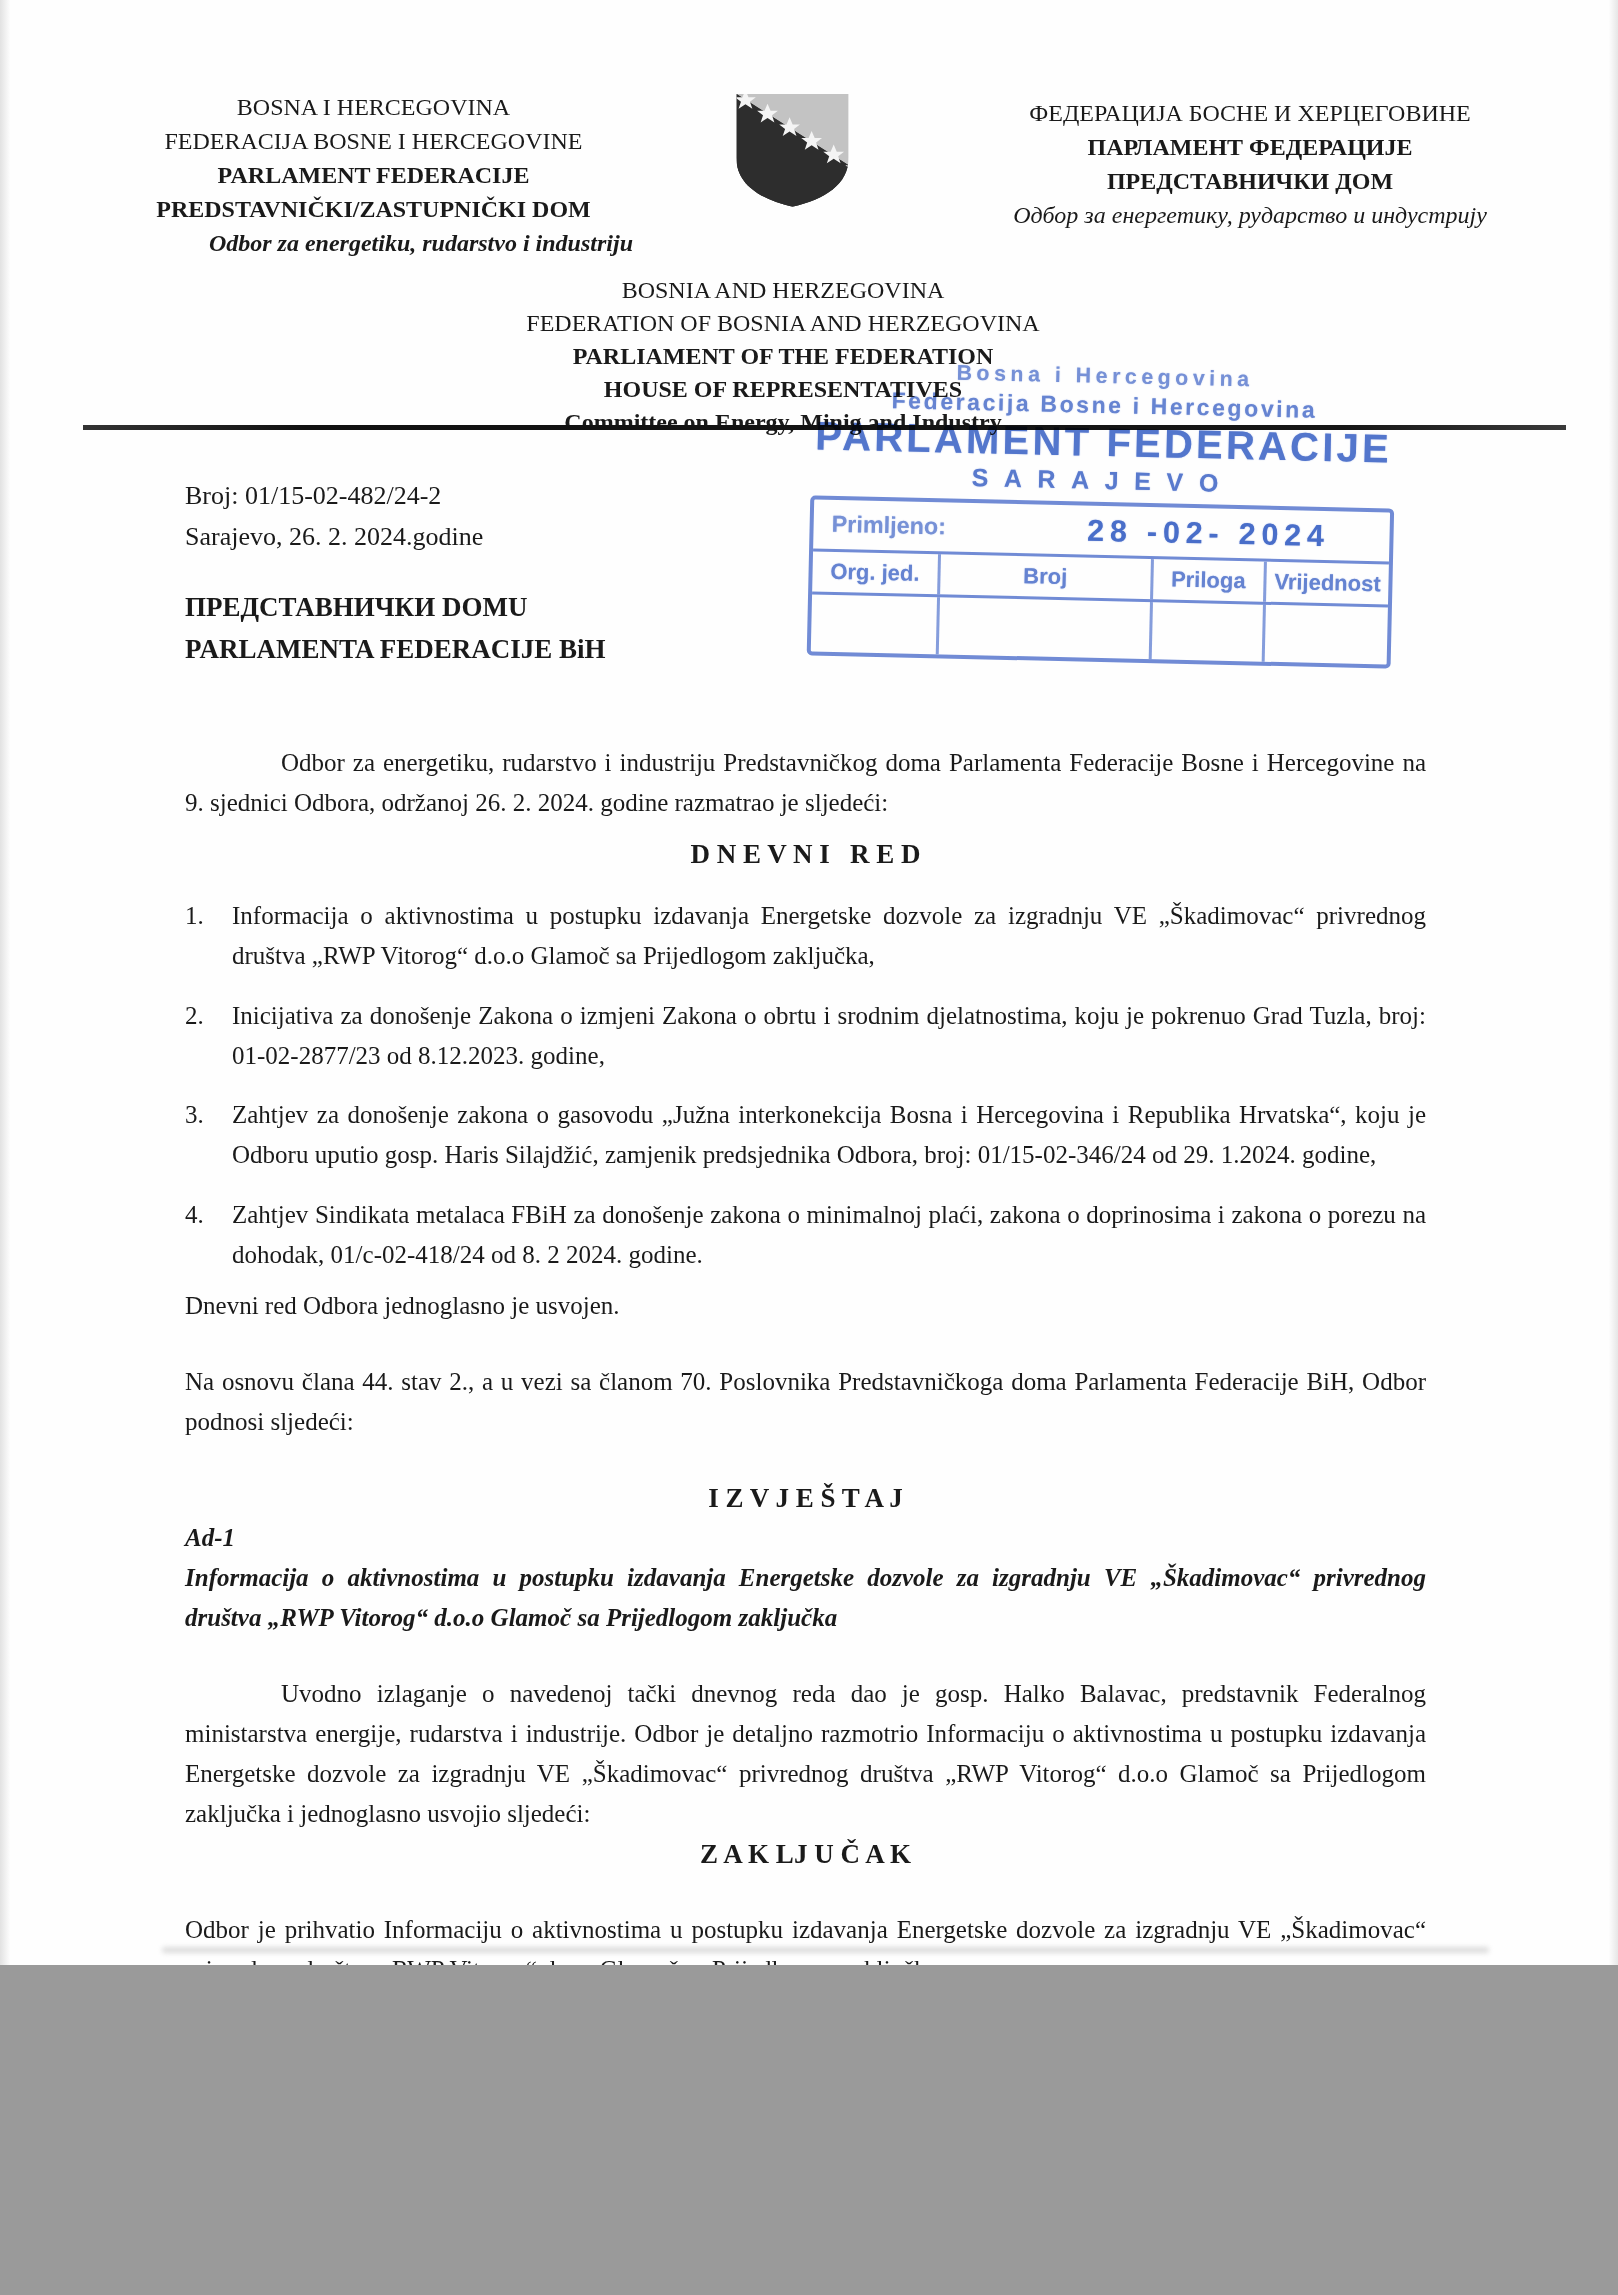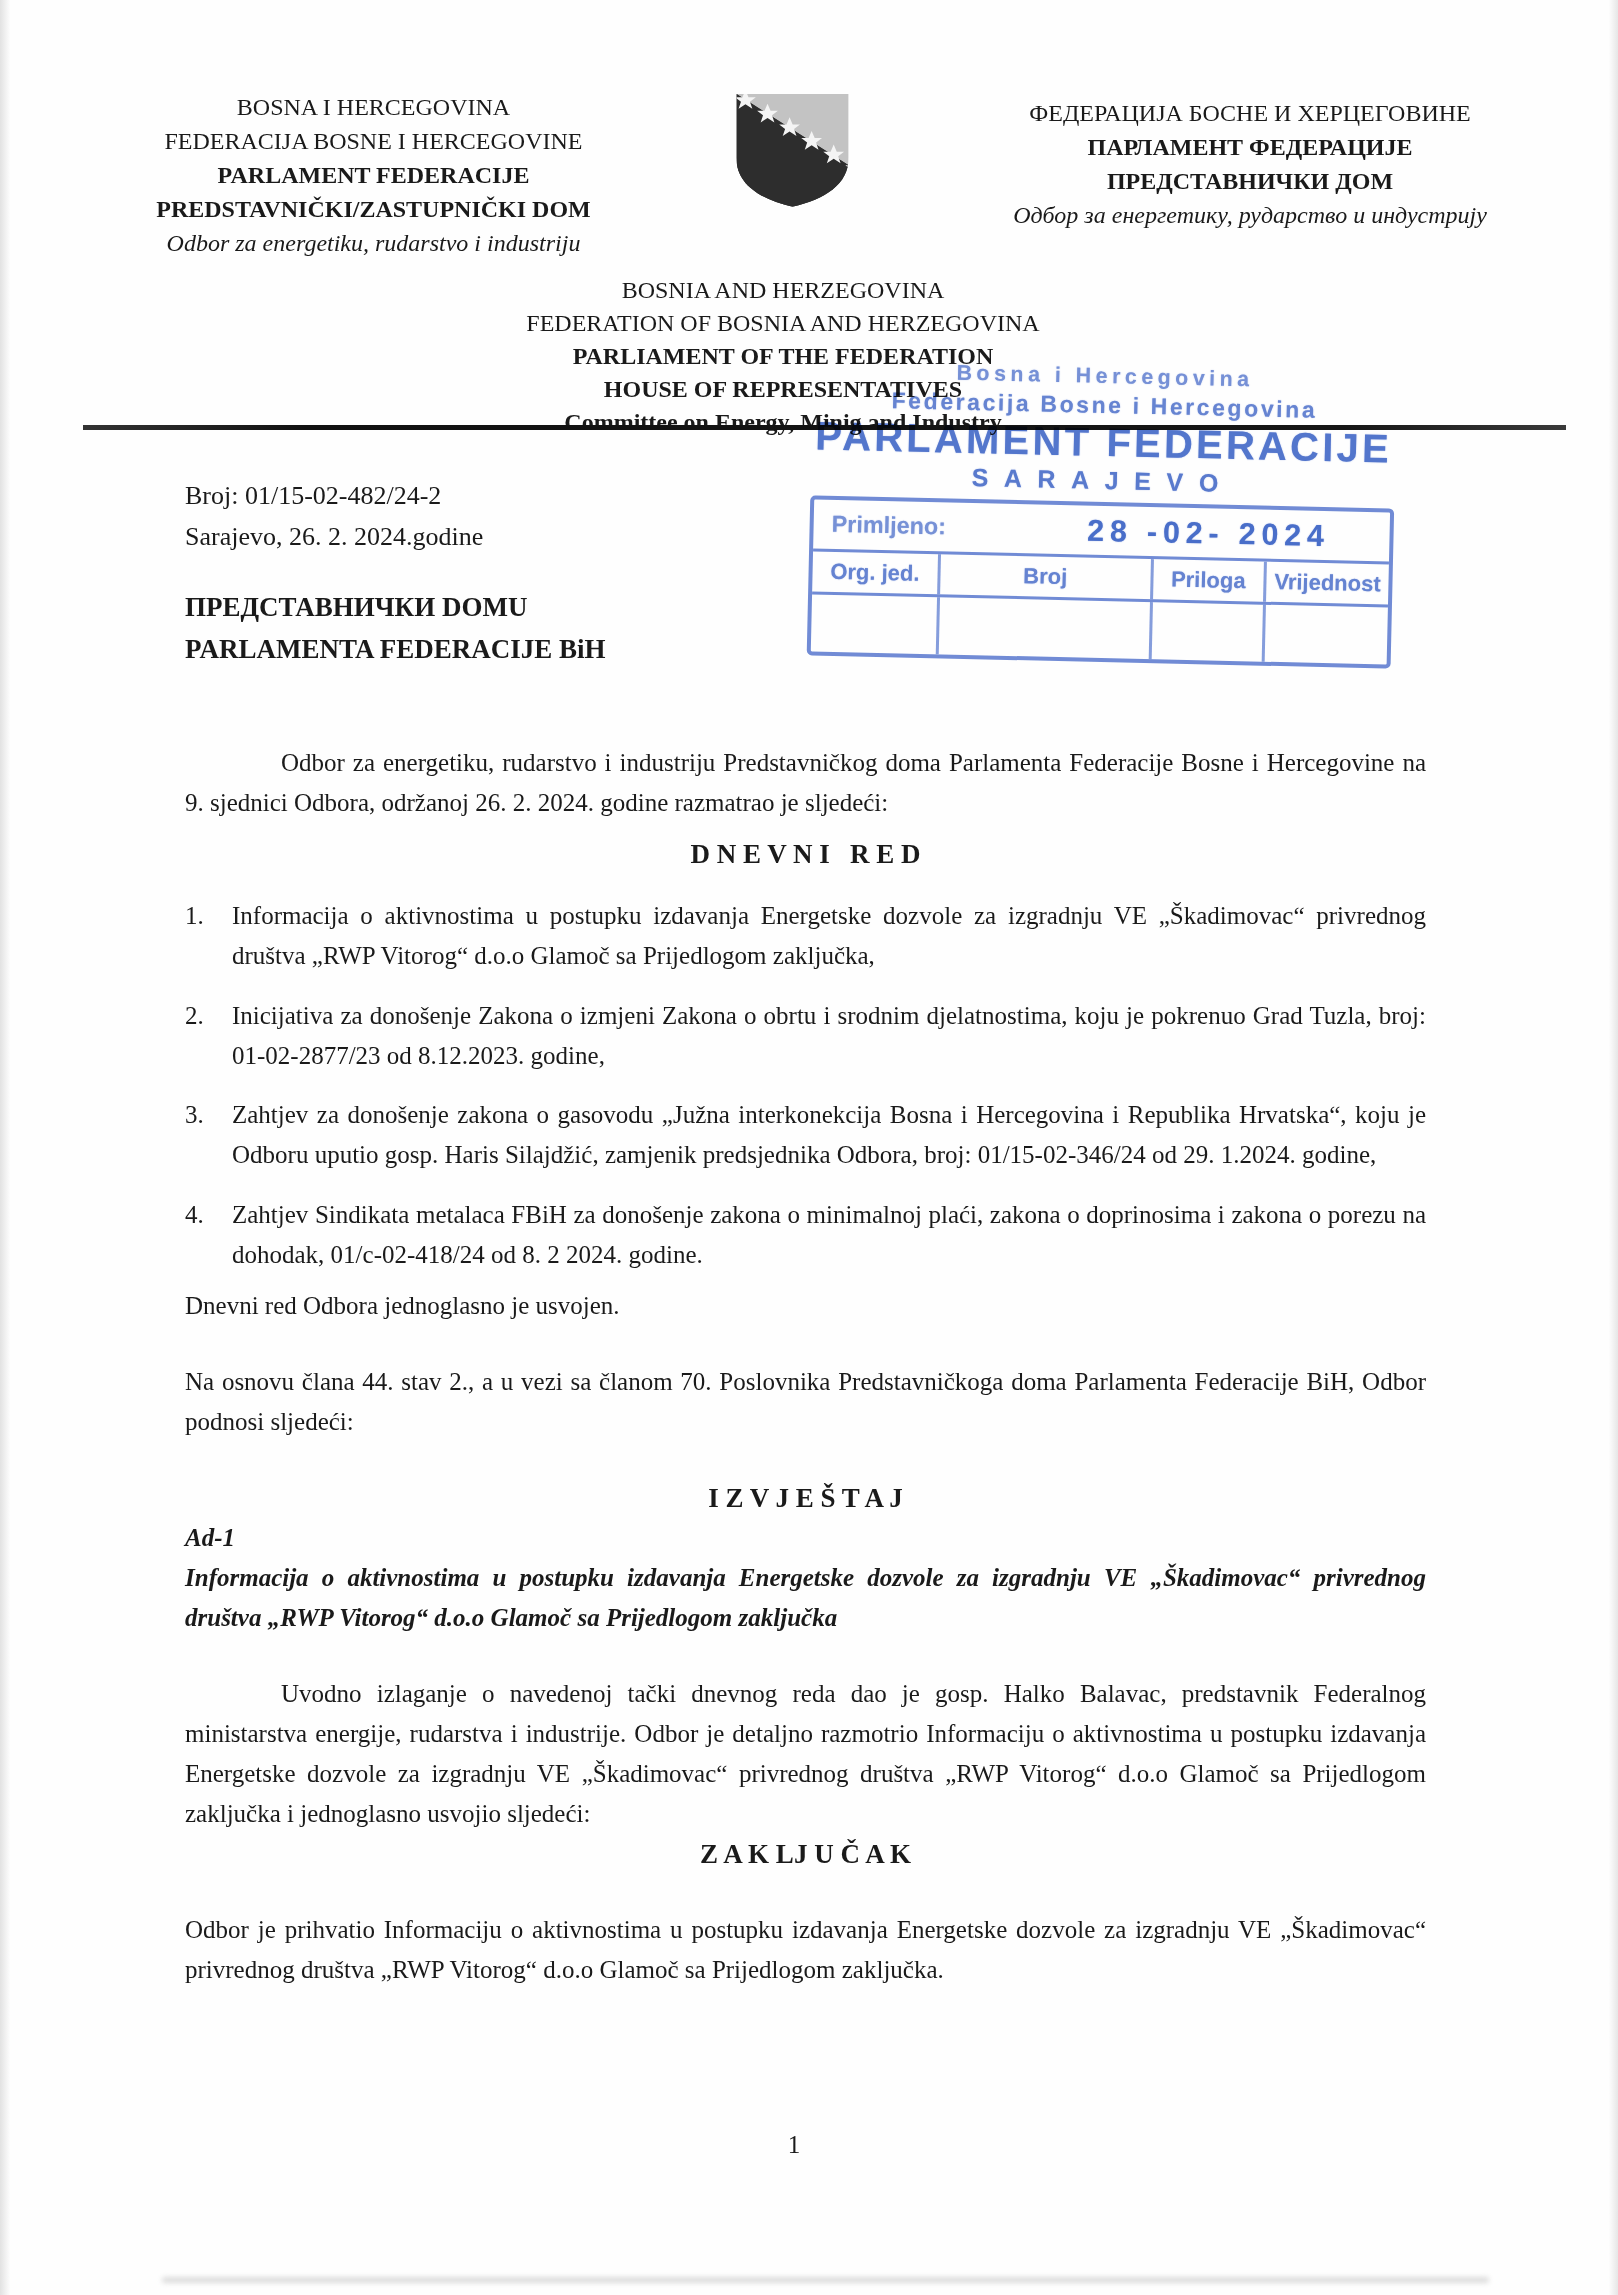--- a/index.html
+++ b/index.html
@@ -1,38 +1,38 @@
 <!DOCTYPE html>
 <html style="font-size:10.4px"><head>
 <meta charset="utf-8">
 <style>
   html,body{margin:0;padding:0;background:#9a9a9a;}
   .page{
     position:relative;
-    width:1618px;height:2295px;
+    width:1618px;height:1965px;
     background:#fefefe;
     overflow:hidden;
     font-family:"Liberation Serif","DejaVu Serif",serif;
     color:#1a1a1a;
   }
   
   .edge-left{position:absolute;left:0;top:0;width:10.4px;height:100%;
     background:linear-gradient(to right,#e2e2e2,#fdfdfd);}
   .edge-right{position:absolute;right:0;top:0;width:9px;height:100%;
     background:linear-gradient(to left,#e6e6e6,#fdfdfd);}
   .edge-bottom{position:absolute;left:10%;bottom:11.7px;width:82%;height:6.5px;
     background:#dcdcdc;filter:blur(2.6px);border-radius:3.9px;}
 
   
   .lh-left{position:absolute;left:114px;top:90px;width:519px;text-align:center;
     font-size:24px;line-height:34px;}
   .lh-right{position:absolute;left:974px;top:96px;width:552px;text-align:center;
     font-size:24px;line-height:34px;}
   .lh-b{font-weight:bold;}
-  .lh-bi{font-weight:normal;font-style:italic;}
+  .lh-bi{font-weight:bold;font-style:italic;text-align:right;}
   .lh-i{font-style:italic;}
   .emblem{position:absolute;left:726px;top:86px;width:133px;height:130px;}
 
   .lh-center{position:absolute;left:0;top:274px;width:1566px;text-align:center;
     font-size:24px;line-height:33px;}
 
   .rule{position:absolute;left:83px;top:425px;width:1483px;height:4.5px;
     background:linear-gradient(to right,#333 0%,#111 15%,#161616 85%,#3a3a3a 100%);}
 
   

